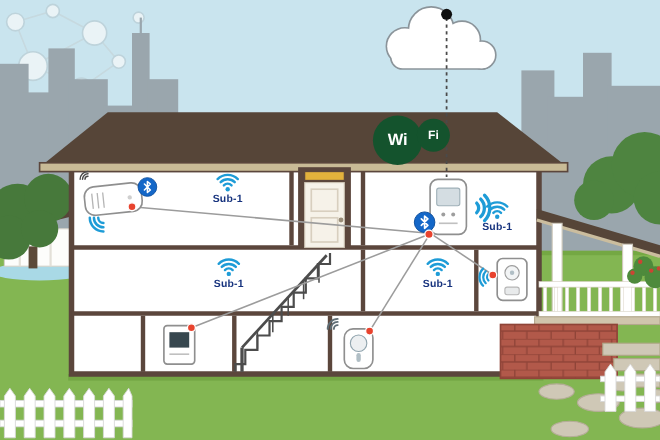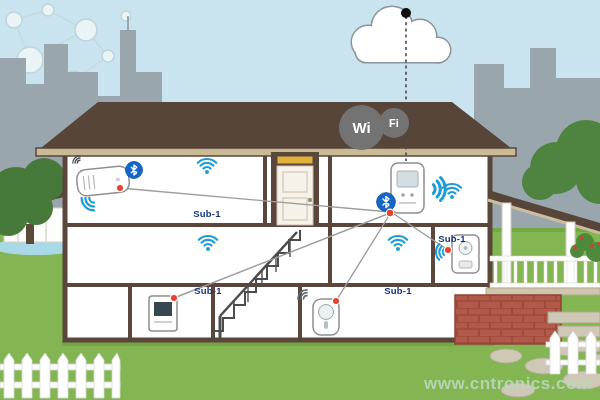--- a/index.html
+++ b/index.html
@@ -1,27 +1,27 @@
 <!DOCTYPE html>
 <html><head>
 <meta charset="utf-8">
 <style>
   html,body{margin:0;padding:0;background:#ffffff;}
   .stage{
     position:relative;width:600px;height:400px;overflow:hidden;
     font-family:"Liberation Sans", sans-serif;background:#c9e4ee;
   }
   .stage svg{position:absolute;left:0;top:0;}
-  .overlay-label{position:absolute;pointer-events:none;margin-top:32px;}
+  .overlay-label{position:absolute;pointer-events:none;}
   .sub1{
     width:44px;text-align:center;font-weight:bold;font-size:9.5px;
     color:#17337e;letter-spacing:.2px;
   }
   .wifi-circle{
-    position:absolute;background:#737373;color:#ffffff;border-radius:50%;
+    position:absolute;background:#14532d;color:#ffffff;border-radius:50%;
     display:flex;align-items:center;justify-content:center;font-weight:bold;
   }
   .wi{left:339px;top:105px;width:45px;height:45px;font-size:15px;}
   .fi{left:379px;top:108px;width:30px;height:30px;font-size:11px;}
   .watermark{
     position:absolute;left:424px;top:374px;font-size:17px;font-weight:bold;
     color:#b9d8ba;opacity:.9;letter-spacing:.5px;
   }
 </style>
 </head>
@@ -319,15 +319,14 @@
 </svg>
 
 <div class="overlay-label sub1" style="left:185px;top:176px;">Sub-1</div>
 <div class="overlay-label sub1" style="left:430px;top:201px;">Sub-1</div>
 <div class="overlay-label sub1" style="left:186px;top:253px;">Sub-1</div>
 <div class="overlay-label sub1" style="left:376px;top:253px;">Sub-1</div>
 
 <div class="wifi-circle wi">Wi</div>
 <div class="wifi-circle fi">Fi</div>
 
-<div class="watermark">www.cntronics.com</div>
 
 </div>
 
 </body></html>

